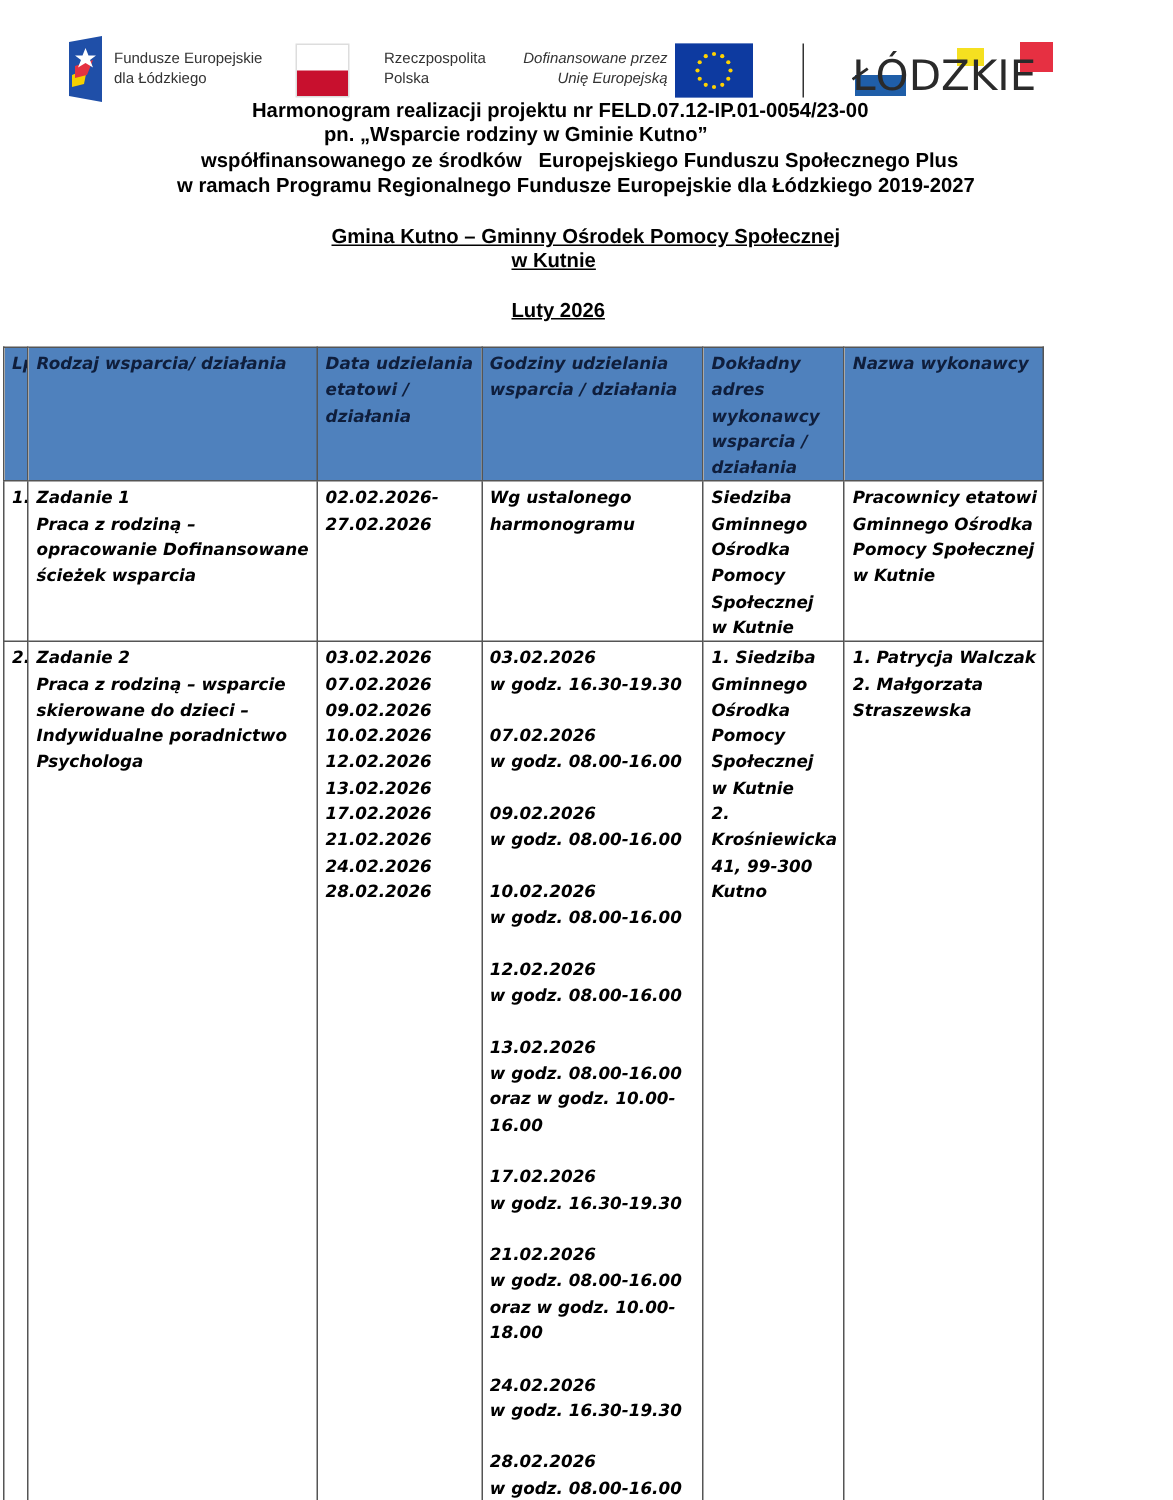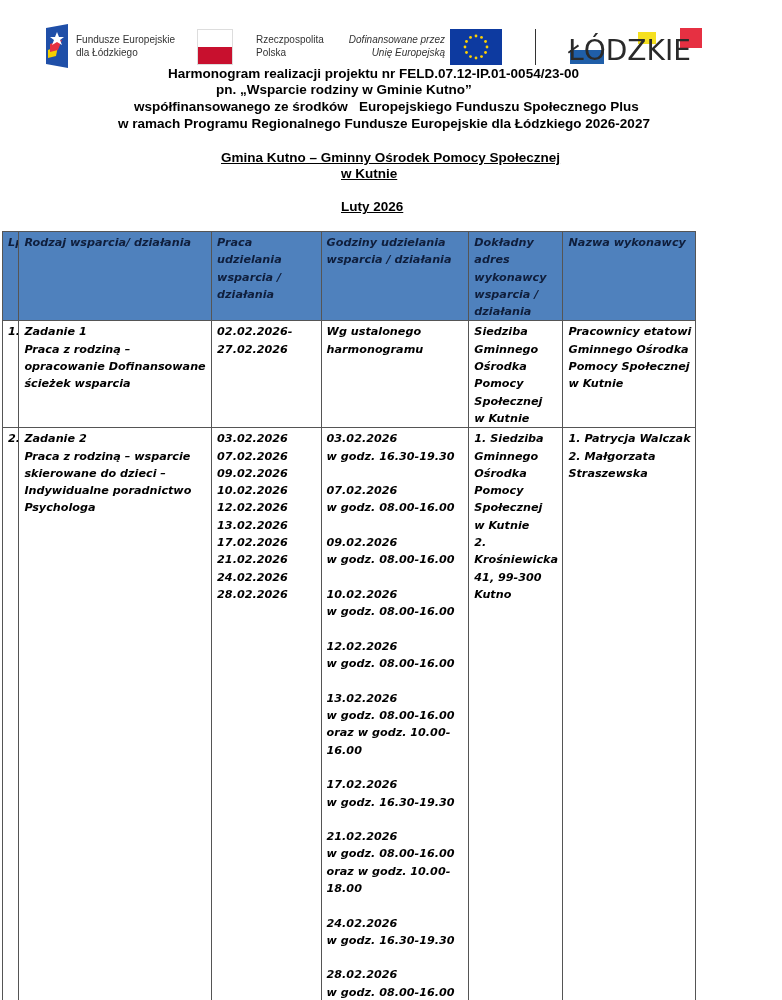--- a/index.html
+++ b/index.html
@@ -95,40 +95,40 @@
     <rect x="70" y="8" width="18" height="12" fill="#f5e020"></rect>
     <rect x="112" y="4" width="22" height="20" fill="#e63042"></rect>
     <text x="0" y="36" font-family="DejaVu Sans, sans-serif" font-size="28" fill="#2a2a2a" font-weight="normal">ŁÓDZKIE</text>
   </svg>
 </div>
 
 <div class="title-block">
   <div class="tline t1">Harmonogram realizacji projektu nr FELD.07.12-IP.01-0054/23-00</div>
   <div class="tline t2">pn. „Wsparcie rodziny w Gminie Kutno”</div>
   <div class="tline t3" style="white-space:pre">współfinansowanego ze środków   Europejskiego Funduszu Społecznego Plus</div>
-  <div class="tline t4">w ramach Programu Regionalnego Fundusze Europejskie dla Łódzkiego 2026-2027</div>
+  <div class="tline t4">w ramach Programu Regionalnego Fundusze Europejskie dla Łódzkiego 2019-2027</div>
   <div class="tline t5">Gmina Kutno – Gminny Ośrodek Pomocy Społecznej</div>
   <div class="tline t6">w Kutnie</div>
   <div class="tline t7">Luty 2026</div>
 </div>
 
 <table class="sched">
   <colgroup>
     <col class="c1">
       <col class="c2">
       <col class="c3">
       <col class="c4">
       <col class="c5">
       <col class="c6">
   </colgroup>
   <thead>
     <tr>
       <th>Lp.</th>
       <th>Rodzaj wsparcia/ działania</th>
-      <th>Praca udzielania wsparcia / działania</th>
+      <th>Data udzielania etatowi / działania</th>
       <th>Godziny udzielania wsparcia / działania</th>
       <th>Dokładny adres wykonawcy wsparcia / działania</th>
       <th>Nazwa wykonawcy</th>
     </tr>
   </thead>
   <tbody id="tbody">
       <tr class="row1">
         <td>
           <span class="line">1.</span>
         </td>

